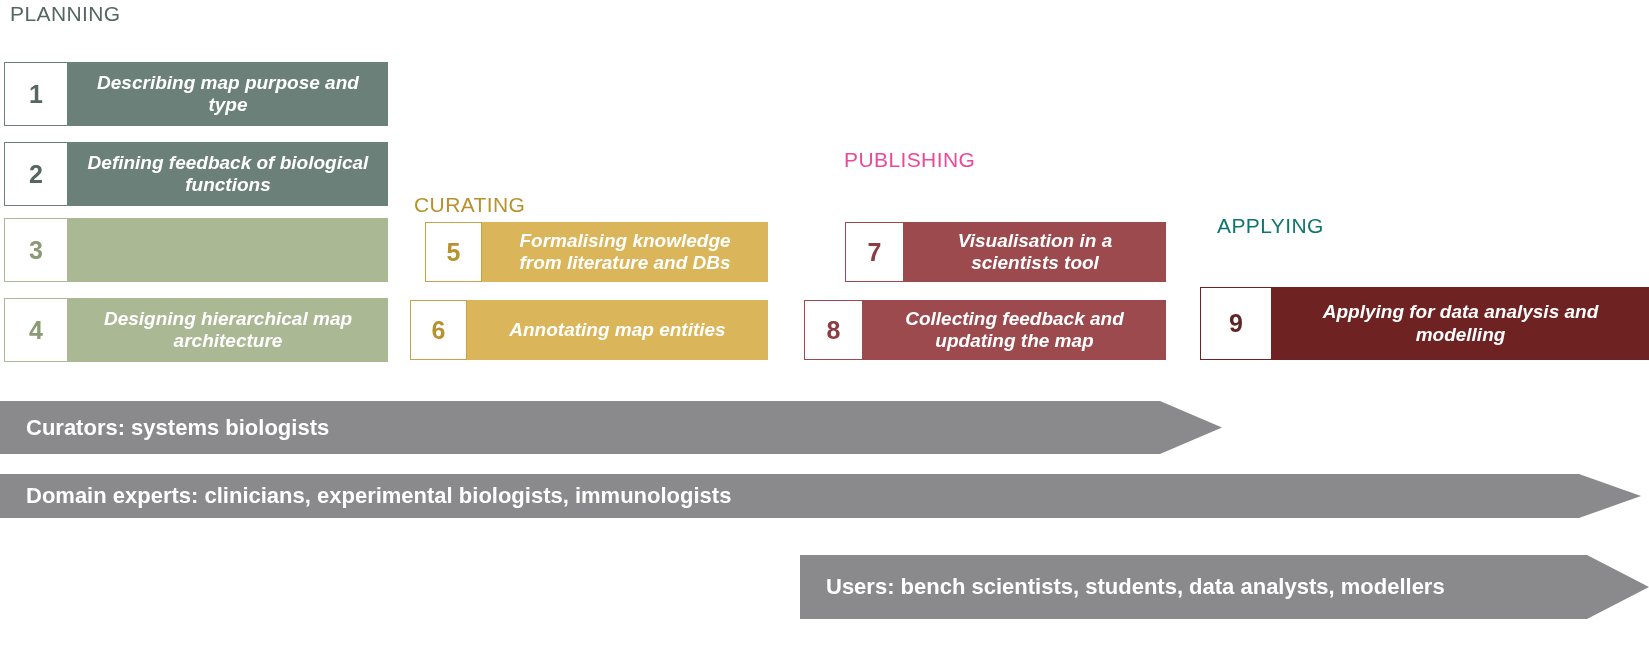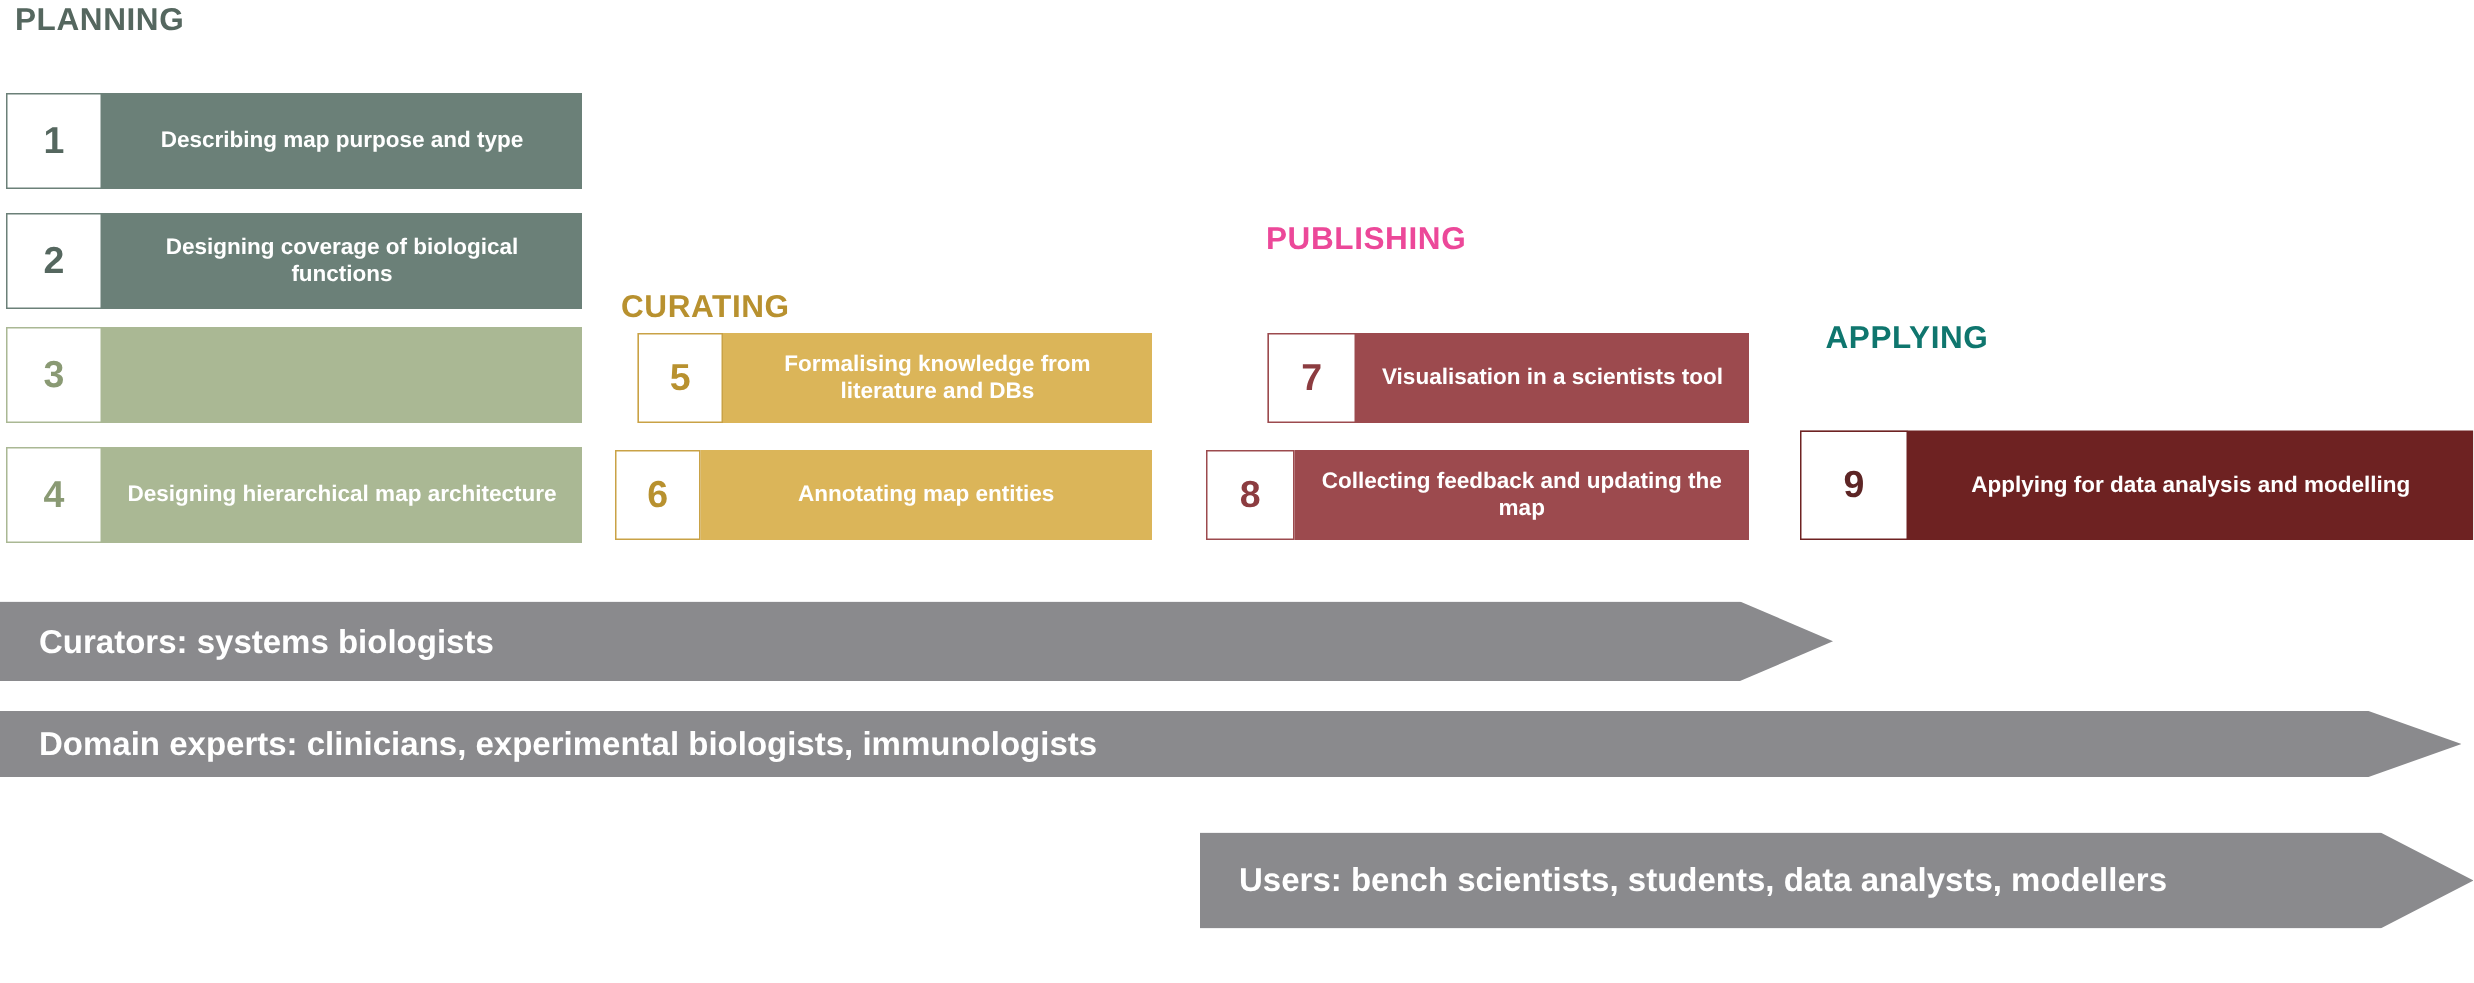--- a/index.html
+++ b/index.html
@@ -17,21 +17,21 @@
     width: 1649px;
     height: 655px;
     background: #ffffff;
     overflow: hidden;
   }
 
   
   .phase-heading {
     position: absolute;
     font-size: 21px;
-    font-weight: bold;
+    font-weight: normal;
     letter-spacing: 0.4px;
     white-space: nowrap;
     line-height: 1;
   }
 
   
   .step-row {
     position: absolute;
     display: flex;
     align-items: stretch;
@@ -48,25 +48,26 @@
     font-weight: bold;
     box-sizing: border-box;
   }
   .step-label {
     flex: 1 1 auto;
     display: flex;
     align-items: center;
     justify-content: center;
     text-align: center;
     color: #ffffff;
-    font-size: 15px;
+    font-size: 19px;
     font-weight: bold;
     line-height: 1.18;
     padding: 0 15px;
     box-sizing: border-box;
+    font-style: italic;
   }
 
   
   .role-arrow {
     position: absolute;
     background: #8a8a8d;
     display: flex;
     align-items: center;
     box-sizing: border-box;
   }
@@ -92,21 +93,21 @@
 
   <div class="phase-heading" style="left:1217px; top:215px; color:#0f766e;">APPLYING</div>
 
   <div class="step-row" style="left:4px; top:62px; width:384px; height:64px; background:#6b8078;">
     <div class="step-num" style="color:#55675f; border:1.5px solid #6b8078;">1</div>
     <div class="step-label">Describing map purpose and type</div>
   </div>
 
   <div class="step-row" style="left:4px; top:142px; width:384px; height:64px; background:#6b8078;">
     <div class="step-num" style="color:#55675f; border:1.5px solid #6b8078;">2</div>
-    <div class="step-label">Designing coverage of biological functions</div>
+    <div class="step-label">Defining feedback of biological functions</div>
   </div>
 
   <div class="step-row" style="left:4px; top:218px; width:384px; height:64px; background:#aab894;">
     <div class="step-num" style="color:#8a9a74; border:1.5px solid #aab894;">3</div>
   </div>
 
   <div class="step-row" style="left:4px; top:298px; width:384px; height:64px; background:#aab894;">
     <div class="step-num" style="color:#8a9a74; border:1.5px solid #aab894;">4</div>
     <div class="step-label">Designing hierarchical map architecture</div>
   </div>

